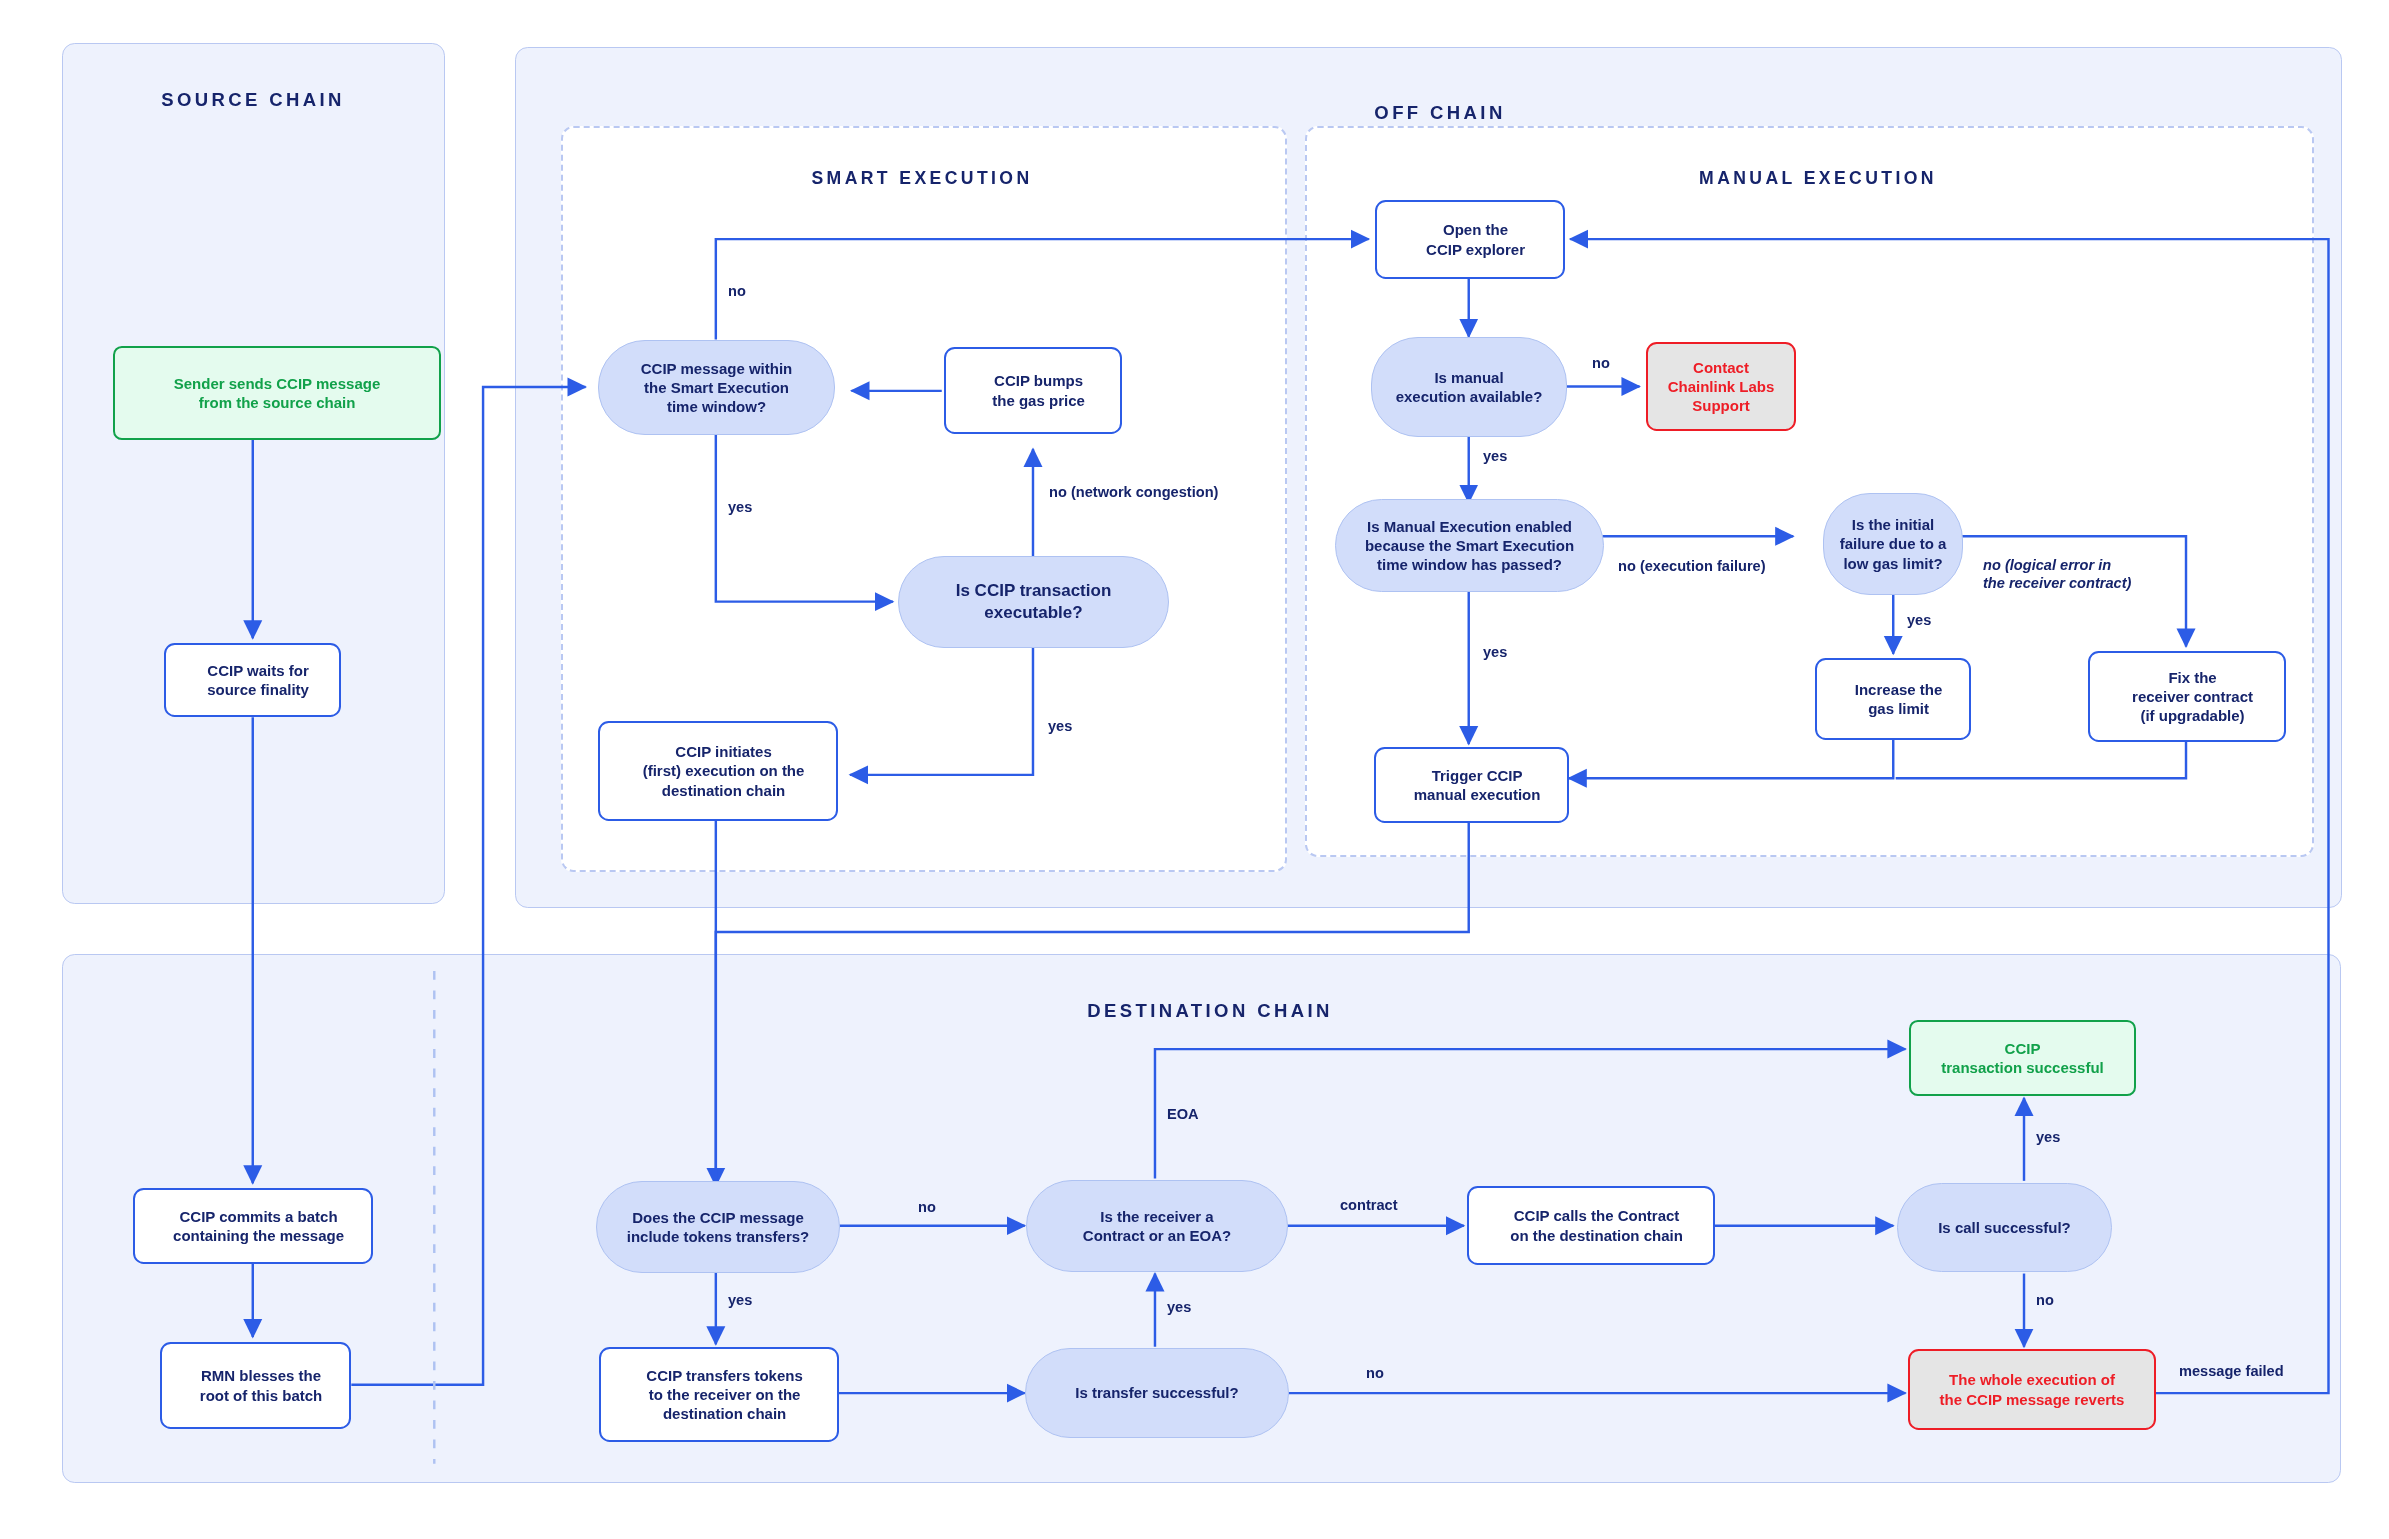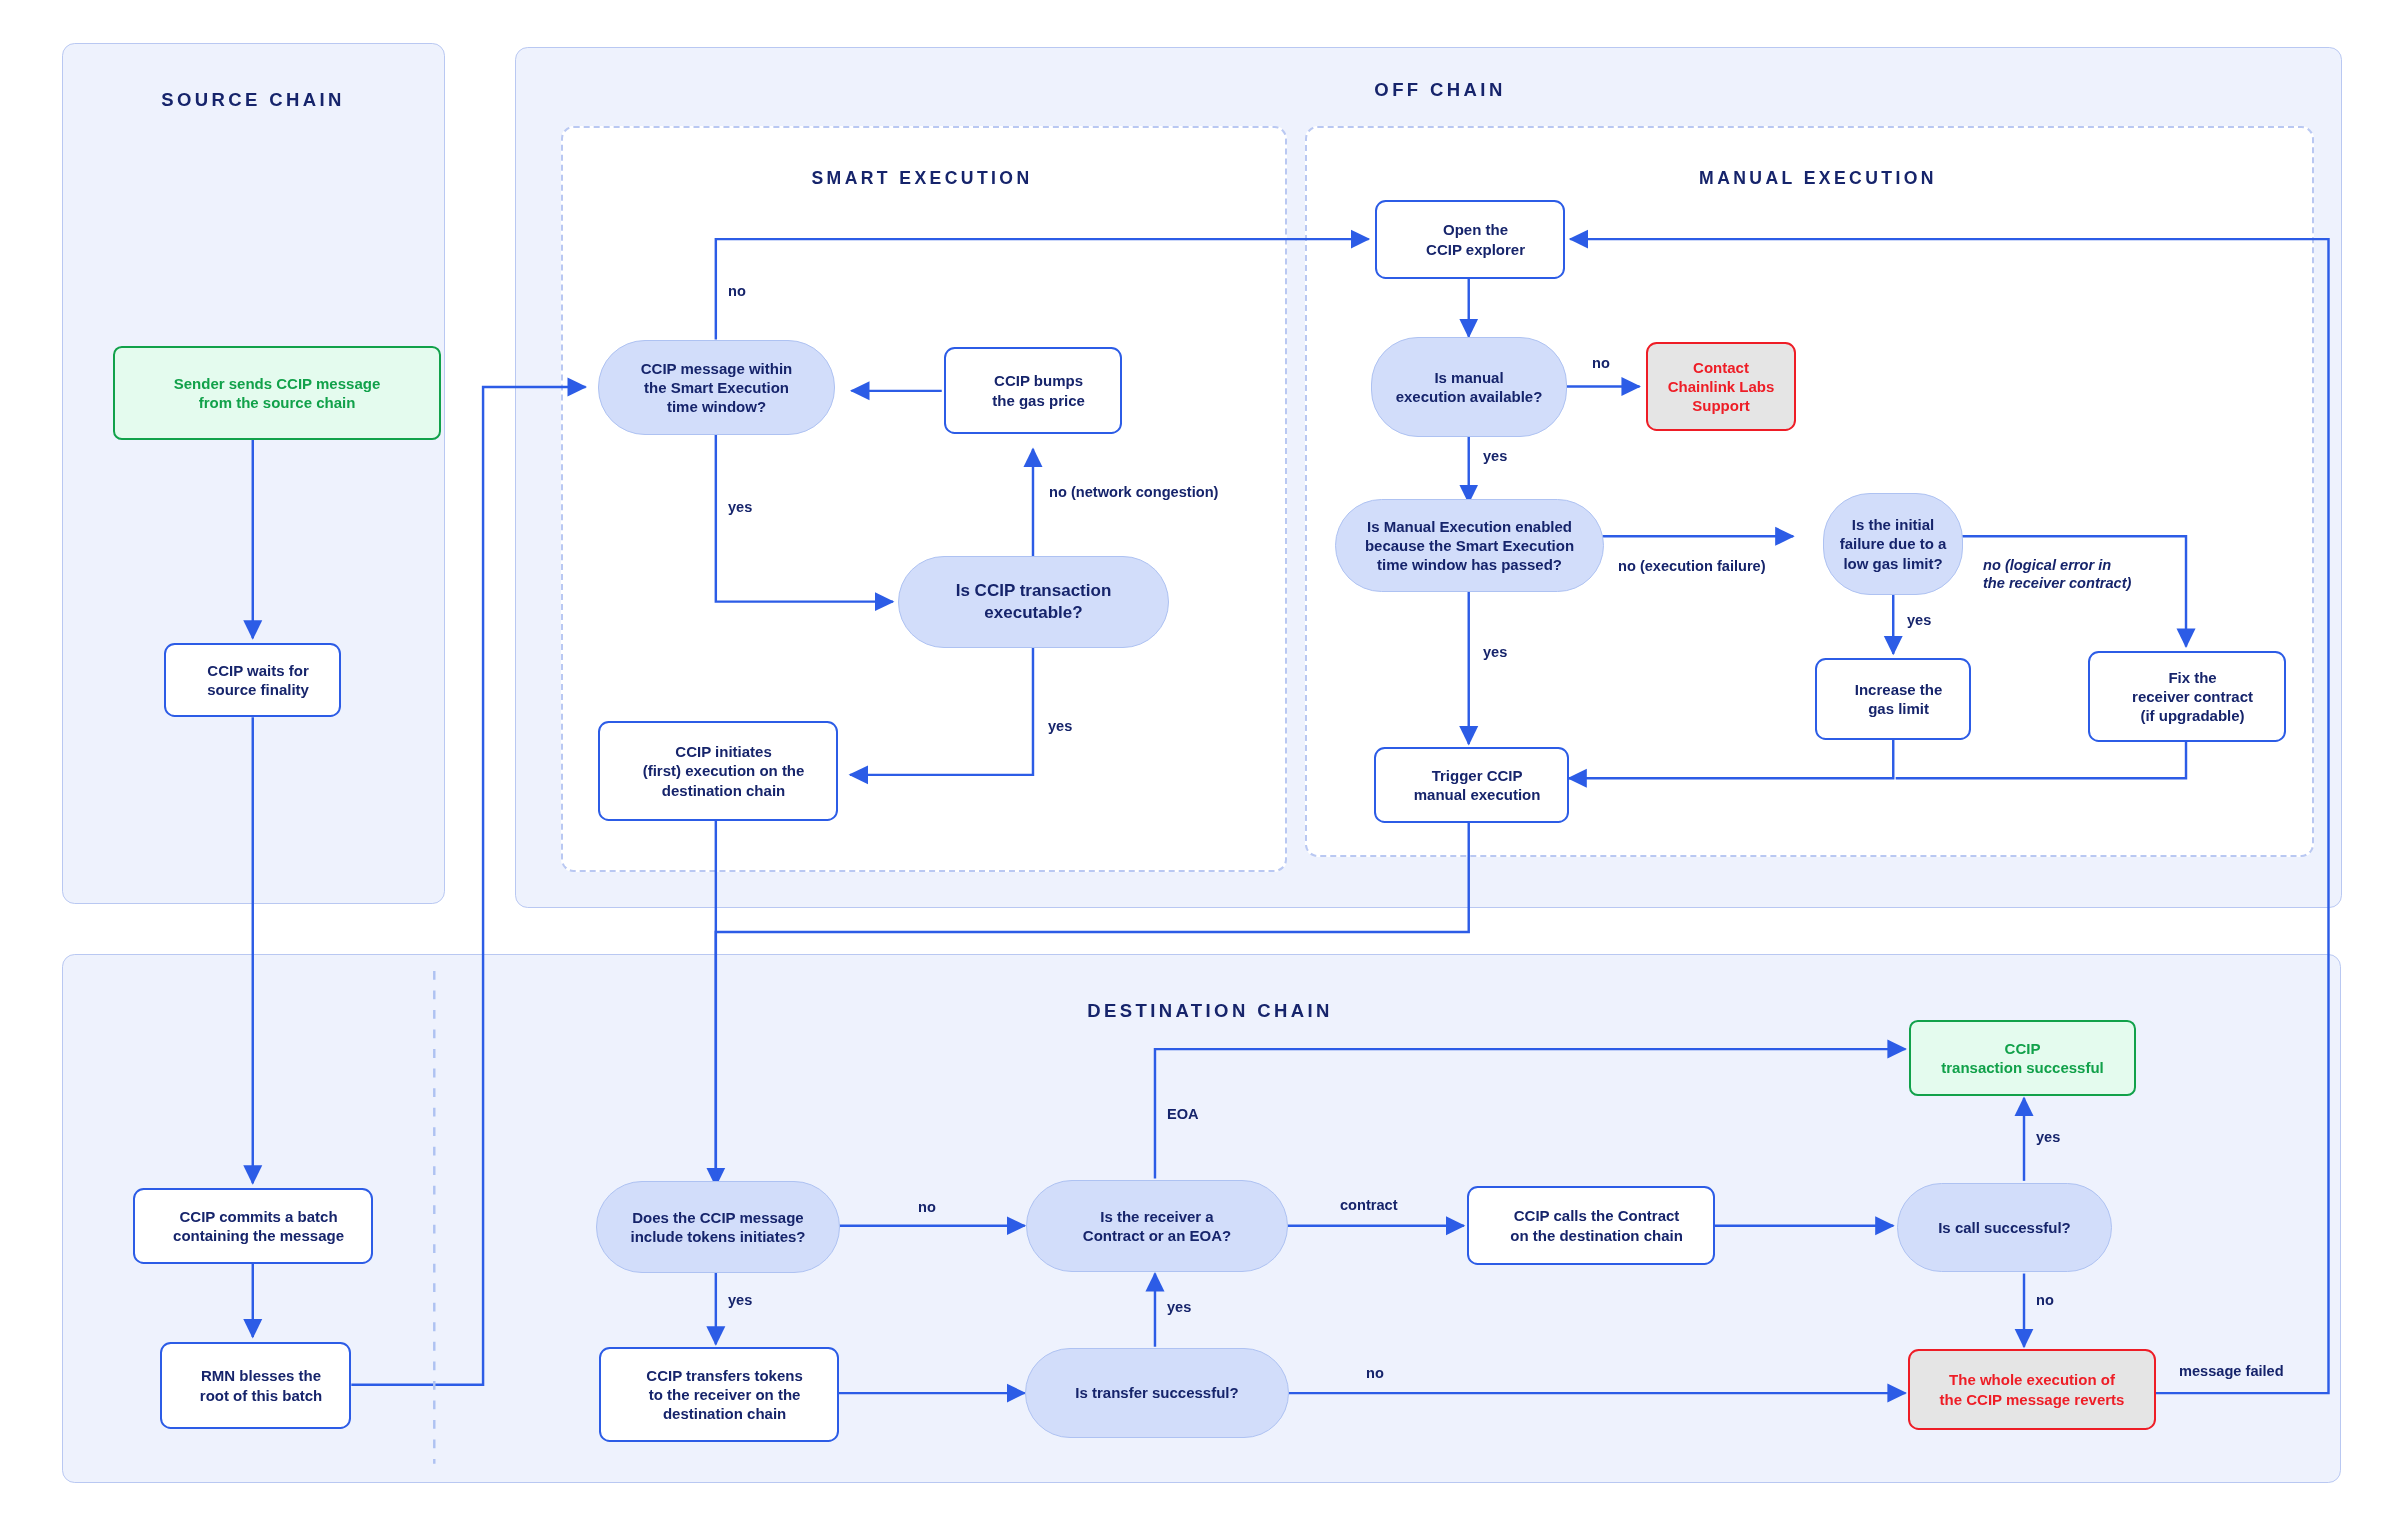--- a/index.html
+++ b/index.html
@@ -30,21 +30,21 @@
 </style>
 </head>
 <body>
 
 <div id="stage">
 
   <div class="lane lane-fill" style="left:62px;top:43px;width:381px;height:859px;"></div>
   <div class="lane-title" style="left:253px;top:89px;font-size:18.5px;">SOURCE CHAIN</div>
 
   <div class="lane lane-fill" style="left:515px;top:47px;width:1825px;height:859px;"></div>
-  <div class="lane-title" style="left:1440px;top:79px;font-size:18.5px;">OFF CHAIN</div>
+  <div class="lane-title" style="left:1440px;top:102px;font-size:18.5px;">OFF CHAIN</div>
 
   <div class="lane lane-dashed" style="left:561px;top:126px;width:722px;height:742px;"></div>
   <div class="lane-title" style="left:922px;top:168px;font-size:17.6px;">SMART EXECUTION</div>
 
   <div class="lane lane-dashed" style="left:1305px;top:126px;width:1005px;height:727px;"></div>
   <div class="lane-title" style="left:1818px;top:168px;font-size:17.6px;">MANUAL EXECUTION</div>
 
   <div class="lane lane-fill" style="left:62px;top:954px;width:2277px;height:527px;"></div>
   <div class="lane-title" style="left:1210px;top:1000px;font-size:18.5px;">DESTINATION CHAIN</div>
 
@@ -155,21 +155,21 @@
 low gas limit?</div>
   <div class="node n-proc" style="left:1815px;top:658px;width:156px;height:82px;font-size:15px;white-space:pre-line;">Increase the
 gas limit</div>
   <div class="node n-proc" style="left:2088px;top:651px;width:198px;height:91px;font-size:15px;white-space:pre-line;">Fix the
 receiver contract
 (if upgradable)</div>
   <div class="node n-proc" style="left:1374px;top:747px;width:195px;height:76px;font-size:15px;white-space:pre-line;">Trigger CCIP
 manual execution</div>
 
   <div class="node n-dec" style="left:596px;top:1181px;width:244px;height:92px;font-size:15px;white-space:pre-line;">Does the CCIP message
-include tokens initiates?</div>
+include tokens transfers?</div>
   <div class="node n-proc" style="left:599px;top:1347px;width:240px;height:95px;font-size:15px;white-space:pre-line;">CCIP transfers tokens
 to the receiver on the
 destination chain</div>
   <div class="node n-dec" style="left:1025px;top:1348px;width:264px;height:90px;font-size:15px;white-space:pre-line;">Is transfer successful?</div>
   <div class="node n-dec" style="left:1026px;top:1180px;width:262px;height:92px;font-size:15px;white-space:pre-line;">Is the receiver a
 Contract or an EOA?</div>
   <div class="node n-proc" style="left:1467px;top:1186px;width:248px;height:79px;font-size:15px;white-space:pre-line;">CCIP calls the Contract
 on the destination chain</div>
   <div class="node n-dec" style="left:1897px;top:1183px;width:215px;height:89px;font-size:15px;white-space:pre-line;">Is call successful?</div>
   <div class="node n-ok" style="left:1909px;top:1020px;width:227px;height:76px;font-size:15px;white-space:pre-line;">CCIP

